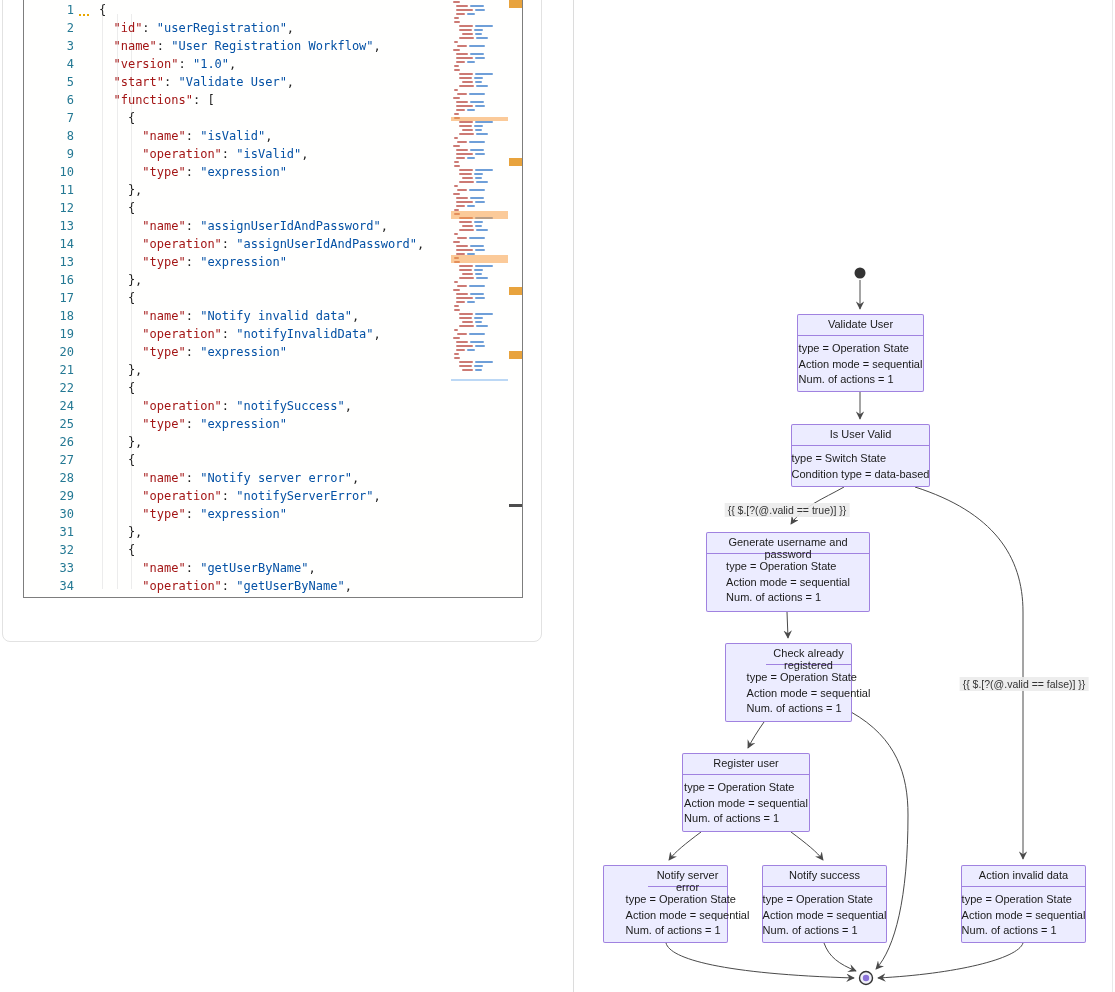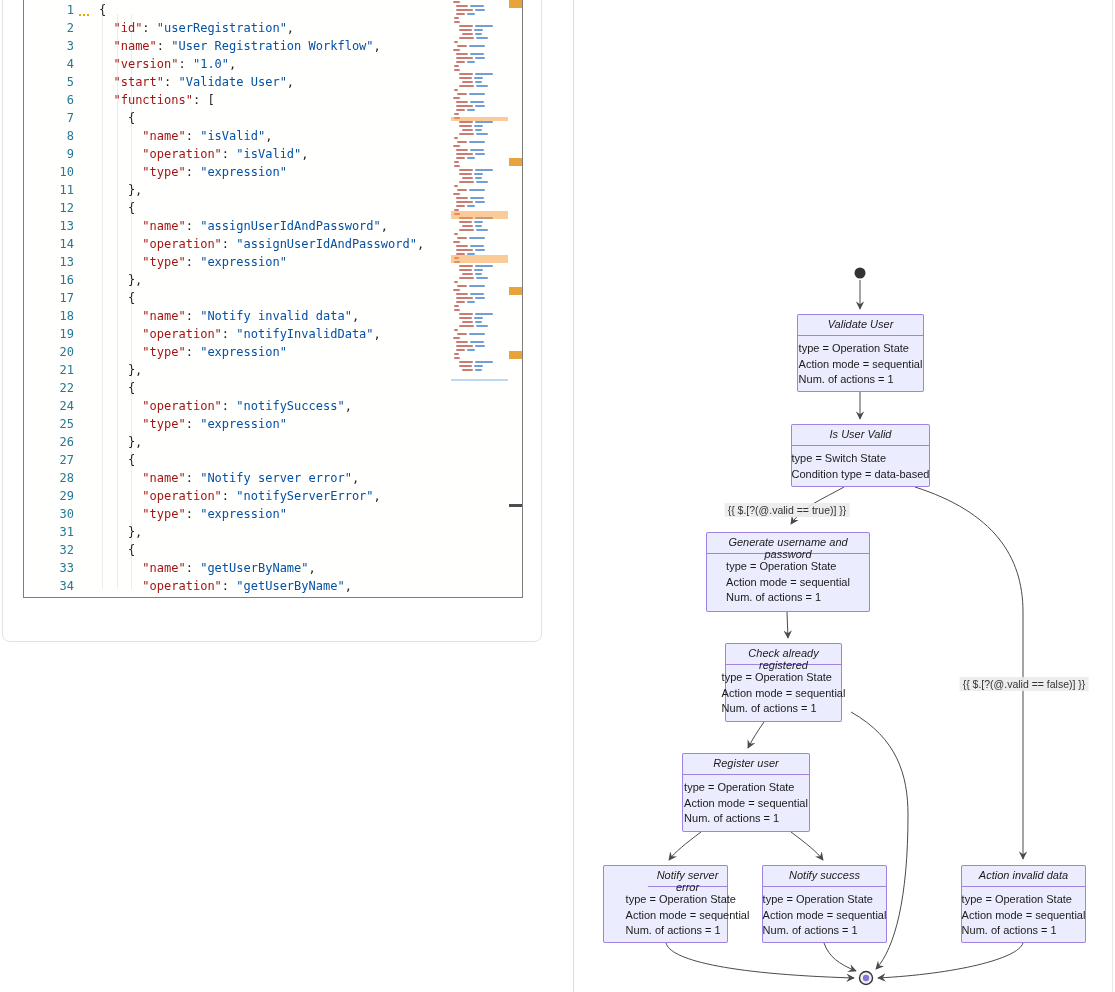--- a/index.html
+++ b/index.html
@@ -39,21 +39,21 @@
   
   .divider{position:absolute;left:573px;top:0;width:1px;height:992px;background:#dcdcdc;cursor:col-resize;}
   .rightedge{position:absolute;left:1112px;top:0;width:1px;height:992px;background:#e9e9e9;}
 
   
   .diagram{position:absolute;left:573px;top:0;width:539px;height:992px;}
   .diagram svg{position:absolute;left:0;top:0;}
   .node{position:absolute;background:#ECECFF;border:1px solid rgba(147,112,219,0.85);
         border-radius:2px;box-sizing:border-box;color:#1a1a1a;font-size:11px;}
   .node-title{text-align:center;padding:3px 4px 2px 4px;height:15px;
-              border-bottom:1px solid rgba(147,112,219,0.85);font-style:italic;}
+              border-bottom:1px solid rgba(147,112,219,0.85);}
   .node-body{display:flex;justify-content:center;padding-top:5px;}
   .node-body .inner{text-align:left;}
   .node-body .inner div{line-height:15.5px;white-space:nowrap;}
   .edge-label{position:absolute;transform:translateX(-50%);background:rgba(235,235,235,0.9);
               color:#333;font-size:10.5px;padding:0 3px;white-space:nowrap;line-height:14px;}
 </style>
 </head>
 <body>
 
 <div id="screen">
@@ -273,21 +273,21 @@
       <div class="node-title">Generate username and password</div>
       <div class="node-body">
           <div class="inner">
         <div>type = Operation State</div>
         <div>Action mode = sequential</div>
         <div>Num. of actions = 1</div>
       </div>
         </div>
     </div>
 
-    <div class="node" style="left:152px;top:643px;width:117px;height:79px;">
+    <div class="node" style="left:152px;top:643px;width:127px;height:79px;padding-left:40px;">
       <div class="node-title">Check already registered</div>
       <div class="node-body">
           <div class="inner">
         <div>type = Operation State</div>
         <div>Action mode = sequential</div>
         <div>Num. of actions = 1</div>
       </div>
         </div>
     </div>
 

